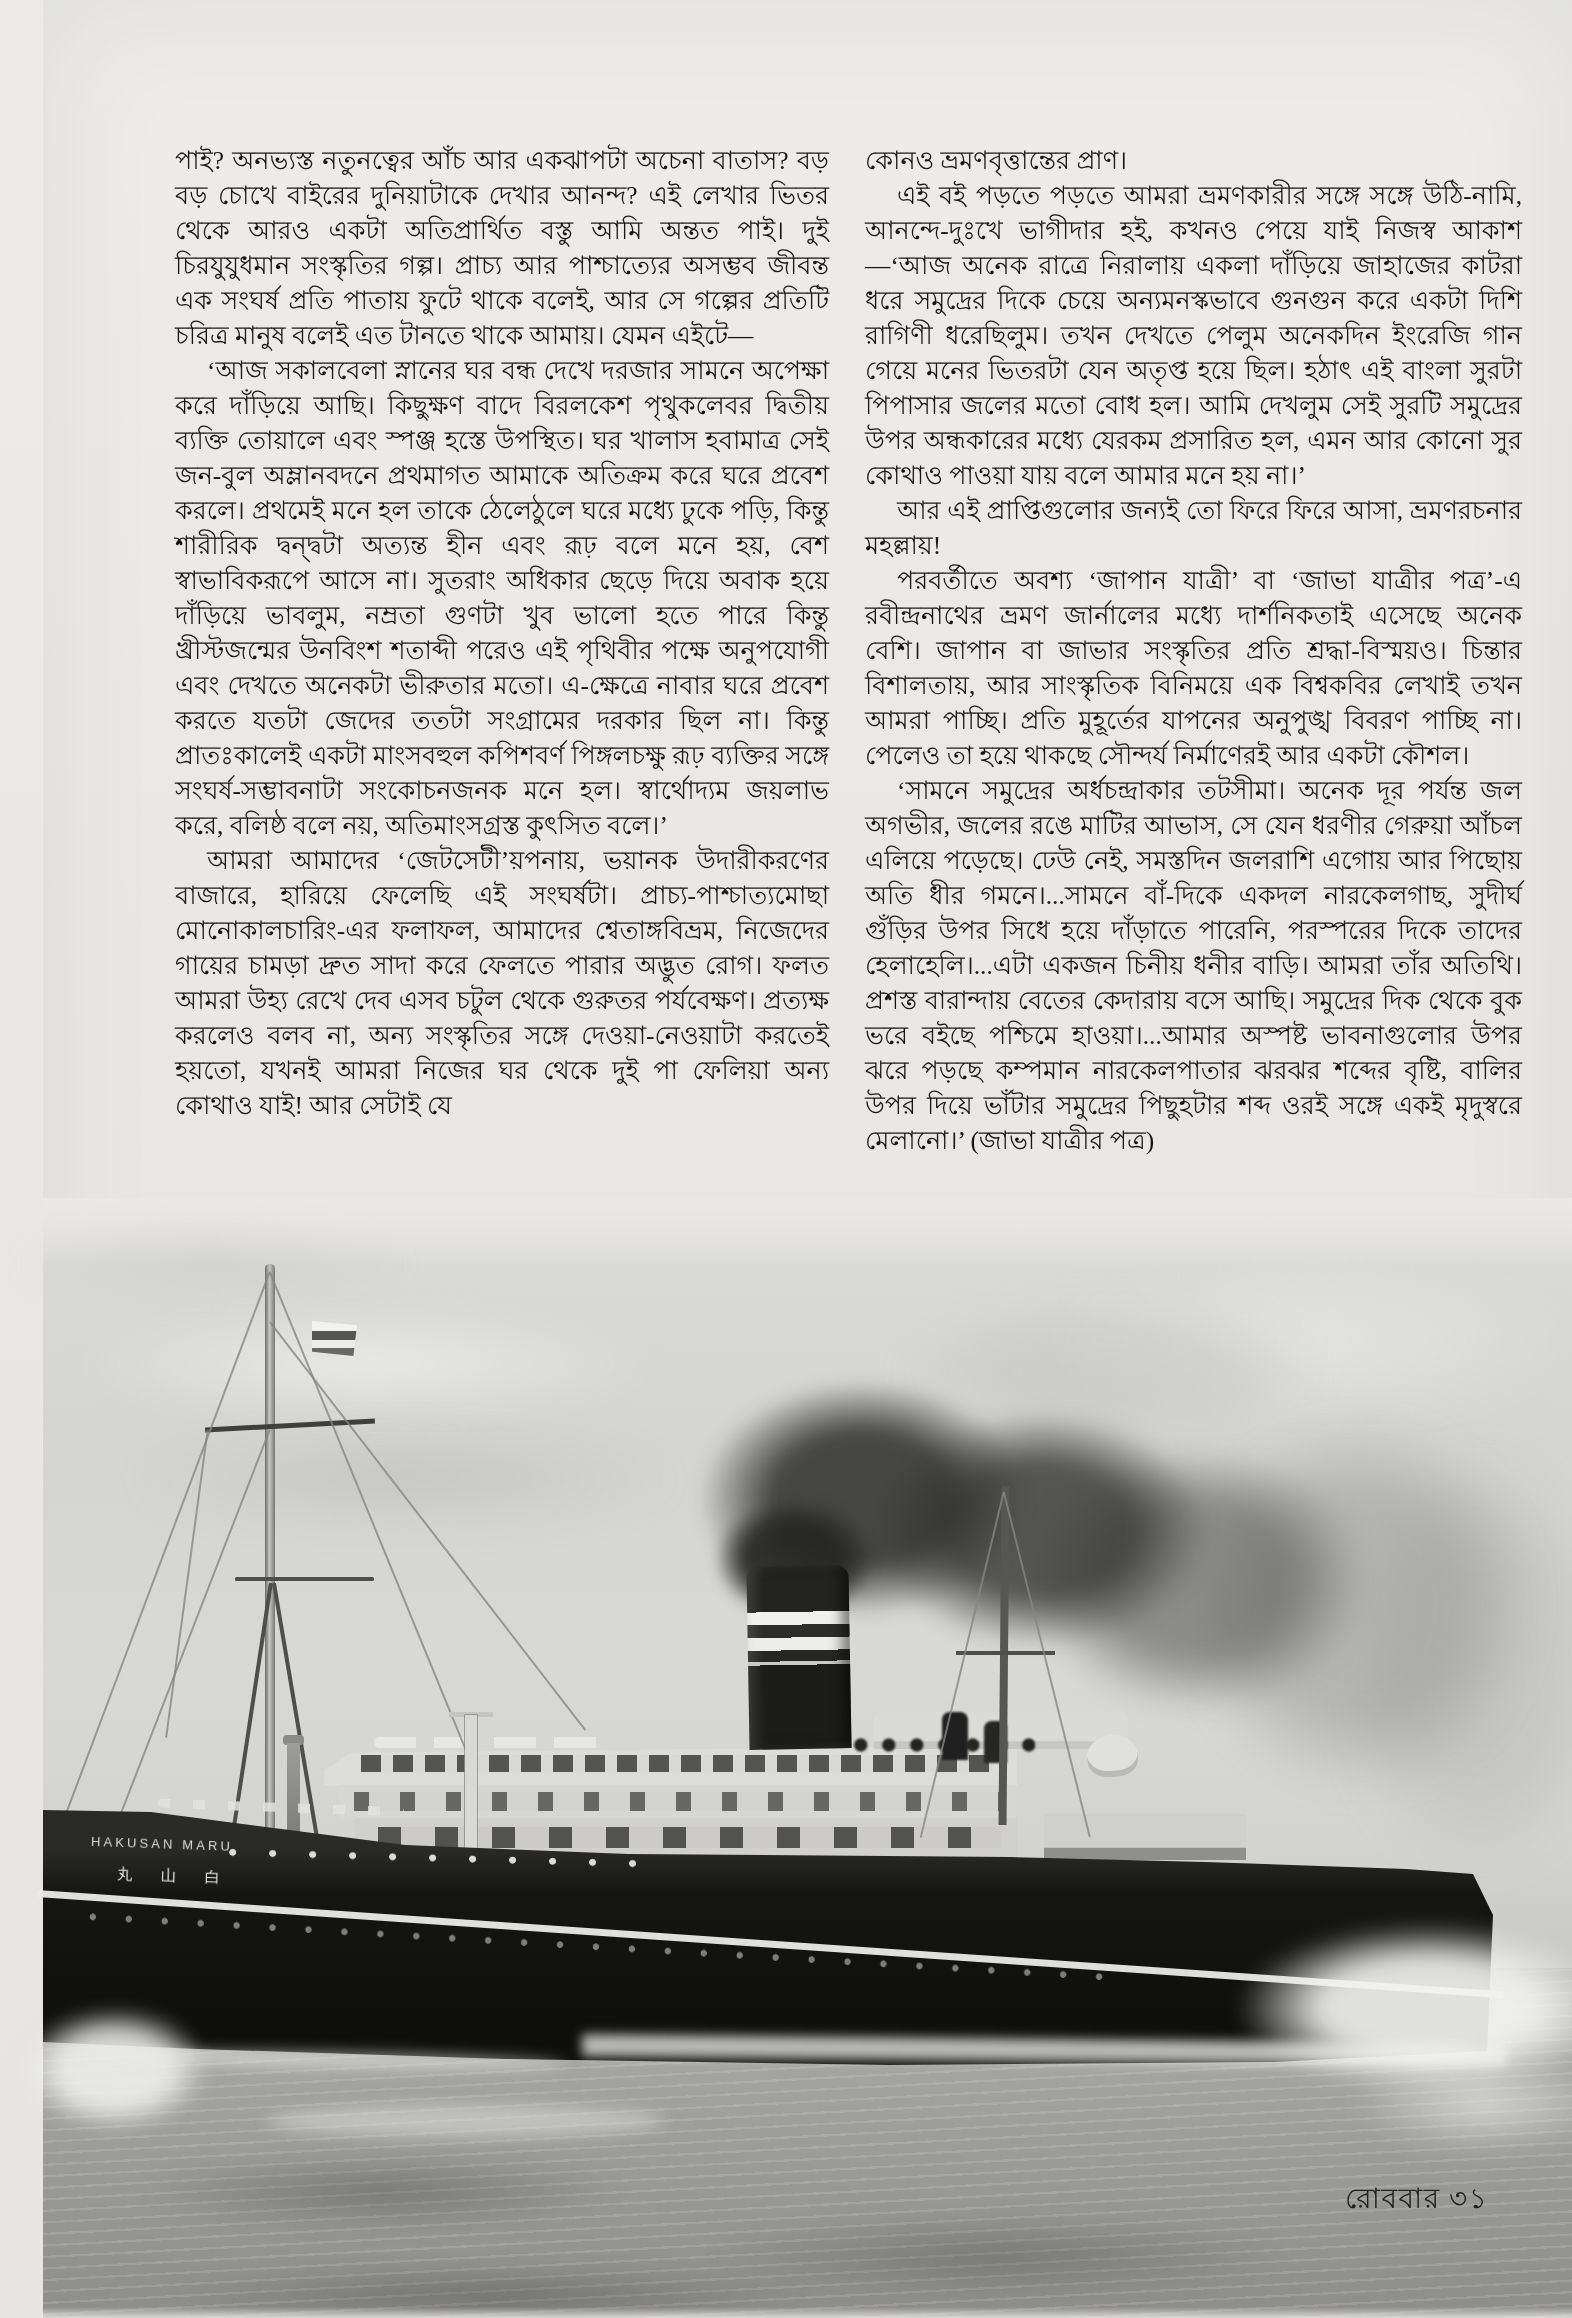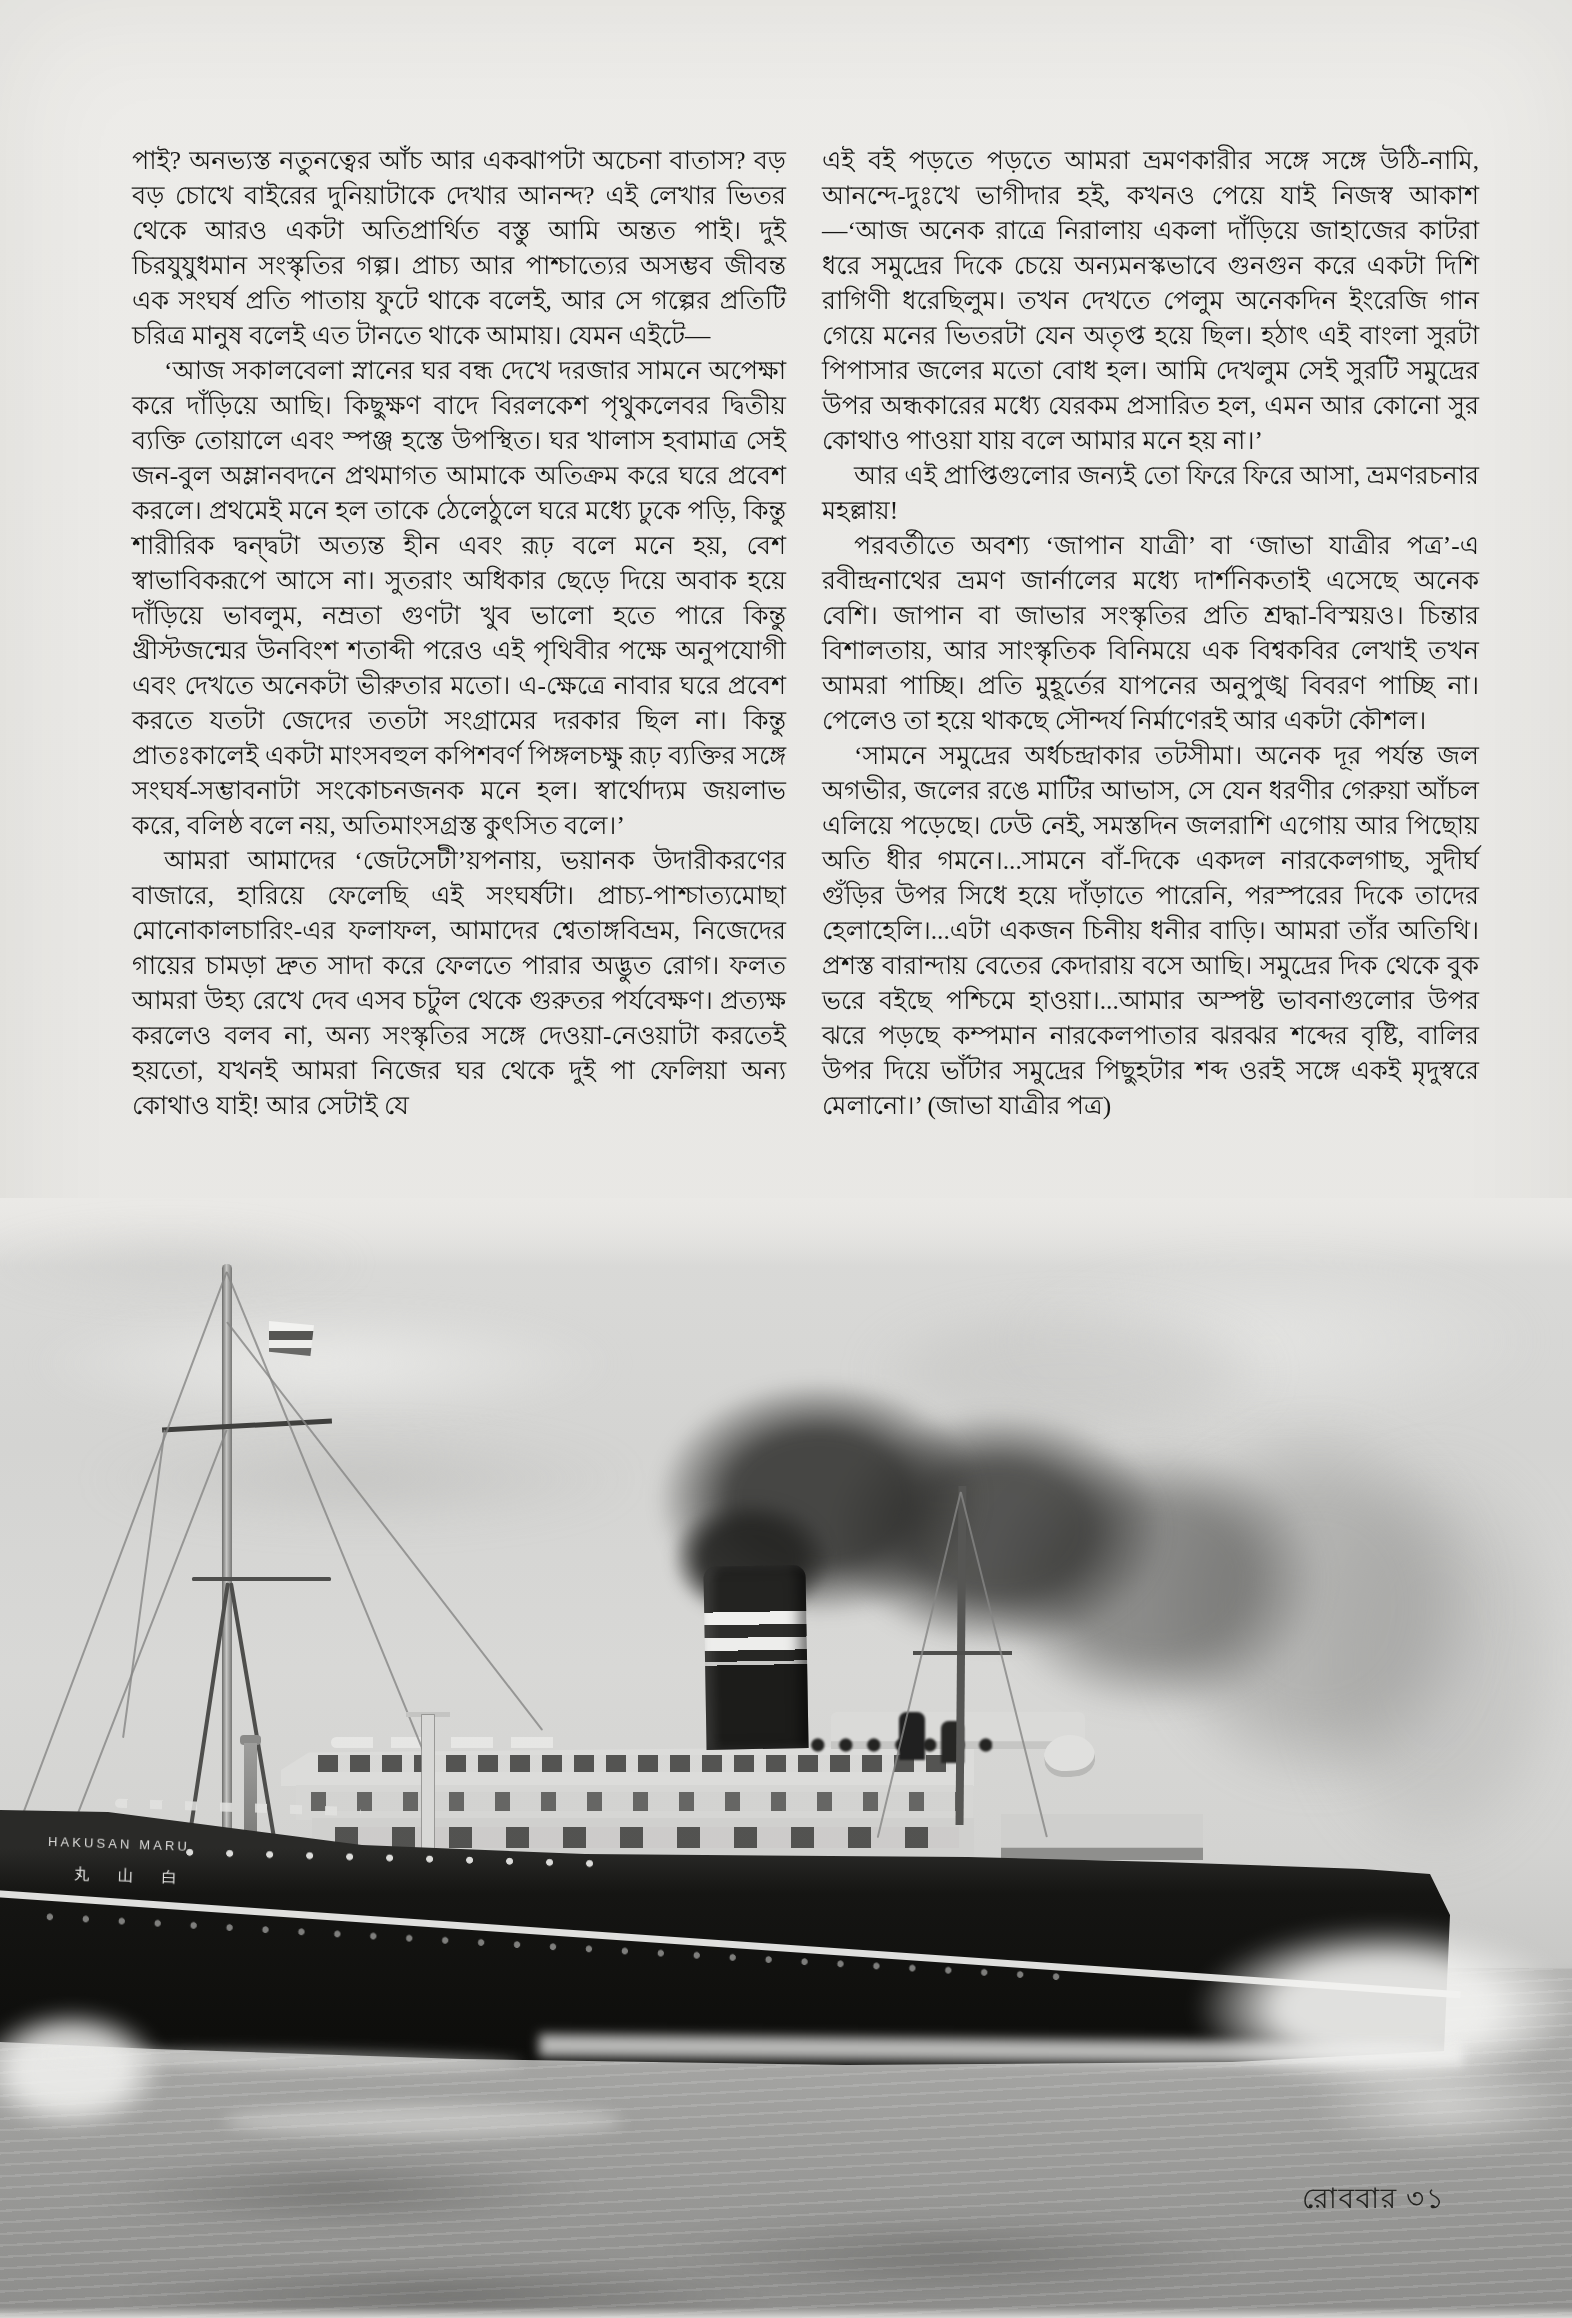--- a/index.html
+++ b/index.html
@@ -1,21 +1,21 @@
 <!DOCTYPE html>
 <html style="font-size:12.3px"><head>
 <meta charset="utf-8">
 <style>
   html,body{margin:0;padding:0;}
   body{
     width:1573px;height:2319px;position:relative;overflow:hidden;
     background:linear-gradient(180deg,#edece9 0%,#e9e8e5 40%,#e6e5e2 100%);
     font-family:"Liberation Serif","DejaVu Serif",serif;
   }
-  .page{position:absolute;inset:0;}
+  .page{position:absolute;inset:0;margin-left:43px;}
   .page::after{content:"";position:absolute;inset:0;pointer-events:none;
     box-shadow:inset 0 0 123px rgba(60,60,55,.08);}
   
   .column{position:absolute;top:143px;color:#161614;font-size:25.4px;line-height:35px;
     text-align:justify;z-index:8;}
   .column .para{margin:0;text-indent:32px;}
   .column .para:first-child{text-indent:0;}
   .col-left{left:132px;width:654px;}
   .col-right{left:822px;width:657px;}
   
@@ -128,20 +128,21 @@
 <body>
 
 <div class="page">
 
   <div class="column col-left">
       <p class="para">পাই? অনভ্যস্ত নতুনত্বের আঁচ আর একঝাপটা অচেনা বাতাস? বড় বড় চোখে বাইরের দুনিয়াটাকে দেখার আনন্দ? এই লেখার ভিতর থেকে আরও একটা অতিপ্রার্থিত বস্তু আমি অন্তত পাই। দুই চিরযুযুধমান সংস্কৃতির গল্প। প্রাচ্য আর পাশ্চাত্যের অসম্ভব জীবন্ত এক সংঘর্ষ প্রতি পাতায় ফুটে থাকে বলেই, আর সে গল্পের প্রতিটি চরিত্র মানুষ বলেই এত টানতে থাকে আমায়। যেমন এইটে—</p>
       <p class="para">‘আজ সকালবেলা স্নানের ঘর বন্ধ দেখে দরজার সামনে অপেক্ষা করে দাঁড়িয়ে আছি। কিছুক্ষণ বাদে বিরলকেশ পৃথুকলেবর দ্বিতীয় ব্যক্তি তোয়ালে এবং স্পঞ্জ হস্তে উপস্থিত। ঘর খালাস হবামাত্র সেই জন-বুল অম্লানবদনে প্রথমাগত আমাকে অতিক্রম করে ঘরে প্রবেশ করলে। প্রথমেই মনে হল তাকে ঠেলেঠুলে ঘরে মধ্যে ঢুকে পড়ি, কিন্তু শারীরিক দ্বন্দ্বটা অত্যন্ত হীন এবং রূঢ় বলে মনে হয়, বেশ স্বাভাবিকরূপে আসে না। সুতরাং অধিকার ছেড়ে দিয়ে অবাক হয়ে দাঁড়িয়ে ভাবলুম, নম্রতা গুণটা খুব ভালো হতে পারে কিন্তু খ্রীস্টজন্মের উনবিংশ শতাব্দী পরেও এই পৃথিবীর পক্ষে অনুপযোগী এবং দেখতে অনেকটা ভীরুতার মতো। এ-ক্ষেত্রে নাবার ঘরে প্রবেশ করতে যতটা জেদের ততটা সংগ্রামের দরকার ছিল না। কিন্তু প্রাতঃকালেই একটা মাংসবহুল কপিশবর্ণ পিঙ্গলচক্ষু রূঢ় ব্যক্তির সঙ্গে সংঘর্ষ-সম্ভাবনাটা সংকোচনজনক মনে হল। স্বার্থোদ্যম জয়লাভ করে, বলিষ্ঠ বলে নয়, অতিমাংসগ্রস্ত কুৎসিত বলে।’</p>
       <p class="para">আমরা আমাদের ‘জেটসেটী’য়পনায়, ভয়ানক উদারীকরণের বাজারে, হারিয়ে ফেলেছি এই সংঘর্ষটা। প্রাচ্য-পাশ্চাত্যমোছা মোনোকালচারিং-এর ফলাফল, আমাদের শ্বেতাঙ্গবিভ্রম, নিজেদের গায়ের চামড়া দ্রুত সাদা করে ফেলতে পারার অদ্ভুত রোগ। ফলত আমরা উহ্য রেখে দেব এসব চটুল থেকে গুরুতর পর্যবেক্ষণ। প্রত্যক্ষ করলেও বলব না, অন্য সংস্কৃতির সঙ্গে দেওয়া-নেওয়াটা করতেই হয়তো, যখনই আমরা নিজের ঘর থেকে দুই পা ফেলিয়া অন্য কোথাও যাই! আর সেটাই যে</p>
     </div>
   <div class="column col-right">
+      <p class="para">কোনও ভ্রমণবৃত্তান্তের প্রাণ।</p>
       <p class="para">এই বই পড়তে পড়তে আমরা ভ্রমণকারীর সঙ্গে সঙ্গে উঠি-নামি, আনন্দে-দুঃখে ভাগীদার হই, কখনও পেয়ে যাই নিজস্ব আকাশ—‘আজ অনেক রাত্রে নিরালায় একলা দাঁড়িয়ে জাহাজের কাটরা ধরে সমুদ্রের দিকে চেয়ে অন্যমনস্কভাবে গুনগুন করে একটা দিশি রাগিণী ধরেছিলুম। তখন দেখতে পেলুম অনেকদিন ইংরেজি গান গেয়ে মনের ভিতরটা যেন অতৃপ্ত হয়ে ছিল। হঠাৎ এই বাংলা সুরটা পিপাসার জলের মতো বোধ হল। আমি দেখলুম সেই সুরটি সমুদ্রের উপর অন্ধকারের মধ্যে যেরকম প্রসারিত হল, এমন আর কোনো সুর কোথাও পাওয়া যায় বলে আমার মনে হয় না।’</p>
       <p class="para">আর এই প্রাপ্তিগুলোর জন্যই তো ফিরে ফিরে আসা, ভ্রমণরচনার মহল্লায়!</p>
       <p class="para">পরবর্তীতে অবশ্য ‘জাপান যাত্রী’ বা ‘জাভা যাত্রীর পত্র’-এ রবীন্দ্রনাথের ভ্রমণ জার্নালের মধ্যে দার্শনিকতাই এসেছে অনেক বেশি। জাপান বা জাভার সংস্কৃতির প্রতি শ্রদ্ধা-বিস্ময়ও। চিন্তার বিশালতায়, আর সাংস্কৃতিক বিনিময়ে এক বিশ্বকবির লেখাই তখন আমরা পাচ্ছি। প্রতি মুহূর্তের যাপনের অনুপুঙ্খ বিবরণ পাচ্ছি না। পেলেও তা হয়ে থাকছে সৌন্দর্য নির্মাণেরই আর একটা কৌশল।</p>
       <p class="para">‘সামনে সমুদ্রের অর্ধচন্দ্রাকার তটসীমা। অনেক দূর পর্যন্ত জল অগভীর, জলের রঙে মাটির আভাস, সে যেন ধরণীর গেরুয়া আঁচল এলিয়ে পড়েছে। ঢেউ নেই, সমস্তদিন জলরাশি এগোয় আর পিছোয় অতি ধীর গমনে।...সামনে বাঁ-দিকে একদল নারকেলগাছ, সুদীর্ঘ গুঁড়ির উপর সিধে হয়ে দাঁড়াতে পারেনি, পরস্পরের দিকে তাদের হেলাহেলি।...এটা একজন চিনীয় ধনীর বাড়ি। আমরা তাঁর অতিথি। প্রশস্ত বারান্দায় বেতের কেদারায় বসে আছি। সমুদ্রের দিক থেকে বুক ভরে বইছে পশ্চিমে হাওয়া।...আমার অস্পষ্ট ভাবনাগুলোর উপর ঝরে পড়ছে কম্পমান নারকেলপাতার ঝরঝর শব্দের বৃষ্টি, বালির উপর দিয়ে ভাঁটার সমুদ্রের পিছুহটার শব্দ ওরই সঙ্গে একই মৃদুস্বরে মেলানো।’ (জাভা যাত্রীর পত্র)</p>
     </div>
 
   <div class="photo">
 
     <div class="ph cloud c1"></div>
     <div class="ph cloud c2"></div>

